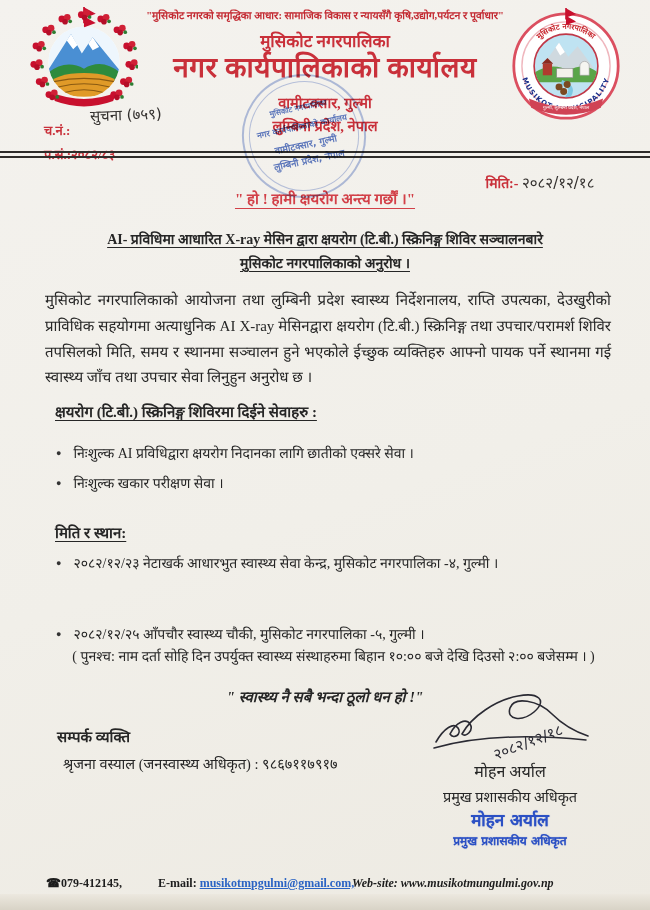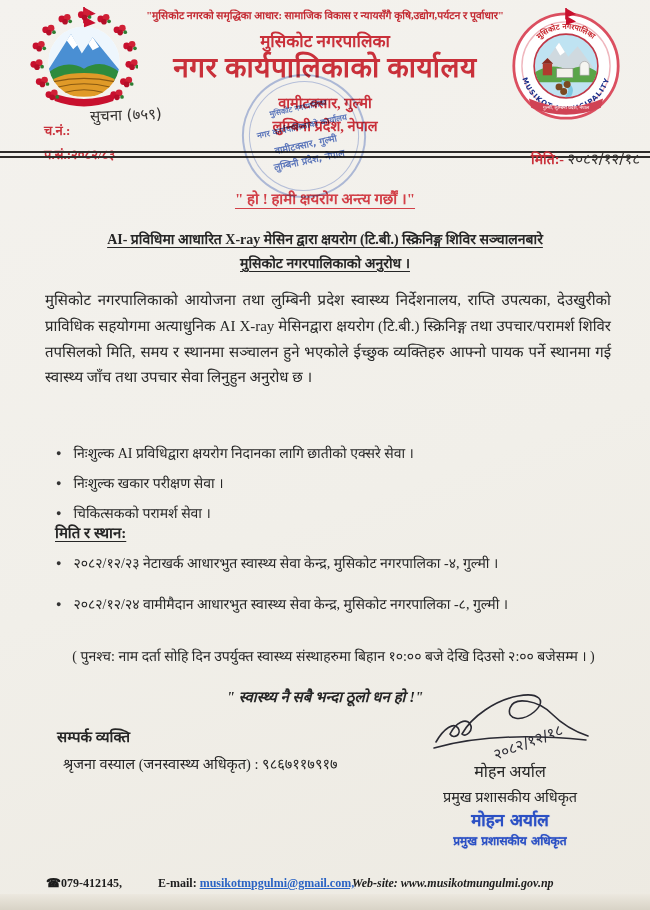--- a/index.html
+++ b/index.html
@@ -33,21 +33,21 @@
     mix-blend-mode:multiply;pointer-events:none;z-index:5;
   }
   .center-stamp .inner{position:absolute;inset:5px;border-radius:50%;border:1px solid rgba(70,104,196,.35);}
   .stamp-line{position:absolute;left:0;width:100%;text-align:center;
     font-family:"DejaVu Sans",sans-serif;font-size:8.5px;font-weight:bold;color:rgba(56,92,188,.78);}
   .sl0{top:26px;font-size:7.5px;}
   .sl1{top:44px;}
   .sl2{top:62px;font-size:9.5px;}
   .sl3{top:78px;font-size:9.5px;}
 
-  .dateline{top:148px;left:440px;width:200px;text-align:right;font-size:14px;}
+  .dateline{top:172px;left:440px;width:200px;text-align:center;font-size:14px;}
   .slogan{top:188px;font-size:15px;font-weight:bold;color:#d24048;
     text-decoration:underline;text-underline-offset:4px;}
   .subject{font-size:14px;font-weight:bold;text-decoration:underline;text-underline-offset:3px;}
   .subj1{top:229px;}
   .subj2{top:253px;}
 
   .bodytext{top:288px;left:45px;width:566px;font-size:15px;line-height:25.8px;text-align:justify;}
 
   .sec-head{left:55px;font-size:15px;font-weight:bold;text-decoration:underline;text-underline-offset:3px;}
   .bullet{left:56px;width:580px;font-size:14px;margin-top:12px;}
@@ -180,27 +180,27 @@
     <span class="hand" style="font-size:15px">२०८२/१२/१८</span>
   </div>
 
   <div class="abs ctr slogan">" हो ! हामी क्षयरोग अन्त्य गर्छौं ।"</div>
 
   <div class="abs ctr subject subj1 nw">AI- प्रविधिमा आधारित X-ray मेसिन द्वारा क्षयरोग (टि.बी.)  स्क्रिनिङ्ग शिविर सञ्चालनबारे</div>
   <div class="abs ctr subject subj2">मुसिकोट नगरपालिकाको अनुरोध ।</div>
 
   <div class="abs bodytext">मुसिकोट नगरपालिकाको आयोजना तथा लुम्बिनी प्रदेश स्वास्थ्य निर्देशनालय, राप्ति उपत्यका, देउखुरीको प्राविधिक सहयोगमा अत्याधुनिक AI X-ray मेसिनद्वारा क्षयरोग (टि.बी.) स्क्रिनिङ्ग तथा उपचार/परामर्श शिविर तपसिलको मिति, समय र स्थानमा सञ्चालन हुने भएकोले ईच्छुक व्यक्तिहरु आफ्नो पायक पर्ने स्थानमा गई स्वास्थ्य जाँच तथा उपचार सेवा लिनुहुन अनुरोध छ ।</div>
 
+  <div class="abs sec-head" style="top:401px">क्षयरोग (टि.बी.)  स्क्रिनिङ्ग शिविरमा दिईने सेवाहरु :</div>
   <div class="abs bullet nw" style="top:431px">निःशुल्क AI प्रविधिद्वारा क्षयरोग निदानका लागि छातीको एक्सरे सेवा ।</div>
   <div class="abs bullet nw" style="top:461px">निःशुल्क खकार परीक्षण सेवा ।</div>
-  <div class="abs bullet nw" style="top:491px">चिकित्सकको परामर्श सेवा ।</div>
 
   <div class="abs sec-head" style="top:522px">मिति र स्थान:</div>
   <div class="abs bullet nw" style="top:541px">२०८२/१२/२३ नेटाखर्क आधारभुत स्वास्थ्य सेवा केन्द्र, मुसिकोट नगरपालिका -४, गुल्मी ।</div>
-  <div class="abs bullet nw" style="top:582px">२०८२/१२/२४ वामीमैदान आधारभुत स्वास्थ्य सेवा केन्द्र, मुसिकोट नगरपालिका -८, गुल्मी ।</div>
+  <div class="abs bullet nw" style="top:612px">२०८२/१२/२५ आँपचौर स्वास्थ्य चौकी, मुसिकोट नगरपालिका -५, गुल्मी ।</div>
 
   <div class="abs note nw">( पुनश्च: नाम दर्ता सोहि दिन उपर्युक्त स्वास्थ्य संस्थाहरुमा बिहान १०:०० बजे देखि दिउसो २:०० बजेसम्म । )</div>
   <div class="abs ctr quote">" स्वास्थ्य नै सबै भन्दा ठूलो धन हो !"</div>
 
   <div class="abs contact-head">सम्पर्क व्यक्ति</div>
   <div class="abs contact-line nw">श्रृजना वस्याल (जनस्वास्थ्य अधिकृत) : ९८६७११७९१७</div>
 
   <svg class="abs sig-svg" width="200" height="78" viewBox="0 0 200 78">
     <path d="M6,56 C14,42 24,36 28,42 C32,48 24,54 20,48 C26,36 36,32 40,38 C44,44 36,52 32,48 C42,30 66,14 88,10 C108,6 118,14 104,26 C92,36 76,34 80,22 C84,10 108,14 122,28 C132,38 146,46 158,50" fill="none" stroke="#2a2a33" stroke-width="1.6" stroke-linecap="round"></path>
     <path d="M4,62 C46,50 96,48 156,54" fill="none" stroke="#2a2a33" stroke-width="1.5" stroke-linecap="round"></path>

